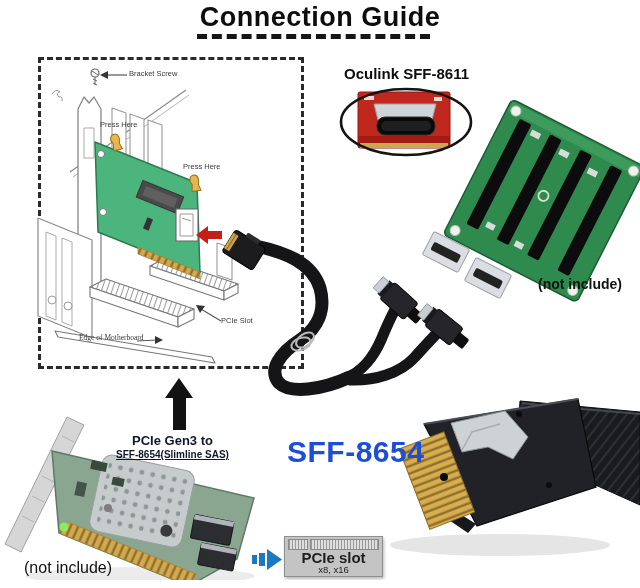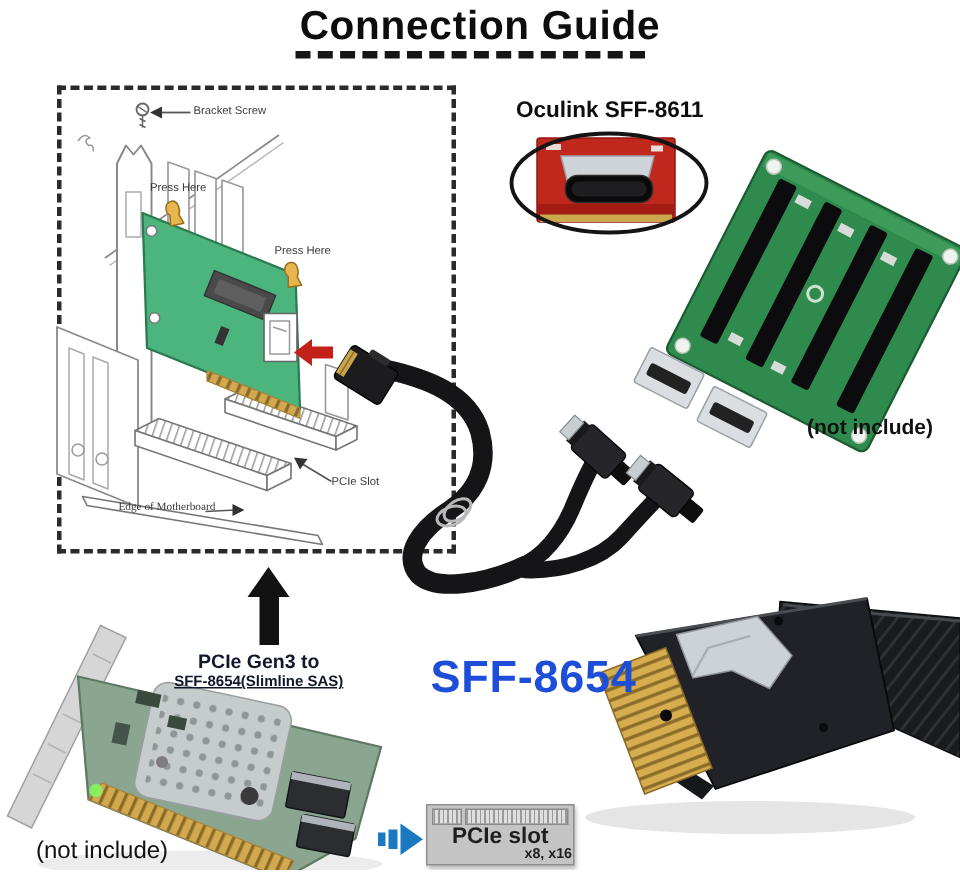--- a/index.html
+++ b/index.html
@@ -19,21 +19,21 @@
   .card-caption .l1{font-size:13px;line-height:14px;}
   .card-caption .l2{font-size:10px;line-height:14px;text-decoration:underline;}
   .slot-badge{left:284px;top:536px;width:97px;height:39px;background:#c4c4c4;
               border:1px solid #8f8f8f;box-shadow:1px 2px 3px rgba(0,0,0,.28);}
   .slot-pins{position:absolute;top:2px;height:9px;background:repeating-linear-gradient(90deg,#9a9a9a 0 1px,#dedede 1px 3px);border:1px solid #8a8a8a;}
   .slot-pins.seg1{left:3px;width:18px;}
   .slot-pins.seg2{left:25px;width:67px;}
   .slot-badge .t1{position:absolute;left:0;top:12px;width:100%;text-align:center;
                   font-size:15px;font-weight:bold;color:#1e1e1e;}
   .slot-badge .t2{position:absolute;left:0;top:27px;width:100%;text-align:center;
-                  font-size:9.5px;font-weight:bold;color:#1e1e1e;margin-left:32px;}
+                  font-size:9.5px;font-weight:normal;color:#1e1e1e;}
   svg{position:absolute;left:0;top:0;}
   .z0{z-index:0}.z1{z-index:1}.z2{z-index:2}
 </style>
 </head>
 <body>
 
 <div class="stage">
 
   <div class="abs dashed-box z0"></div>
 

